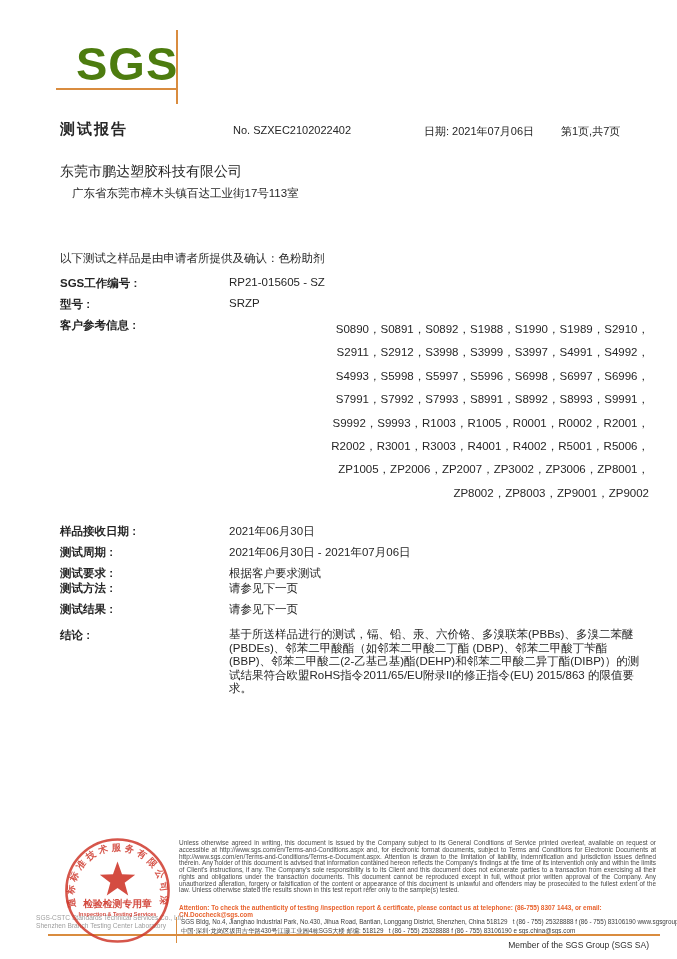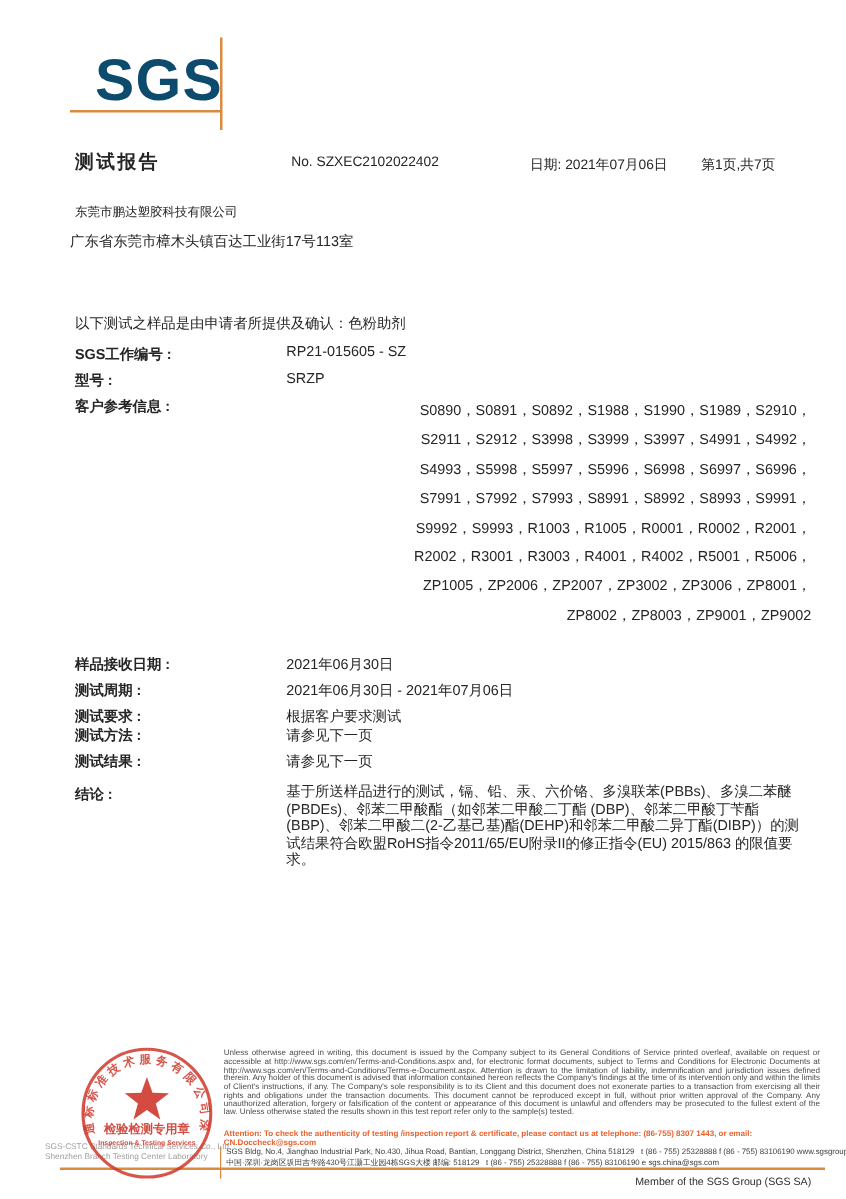--- a/index.html
+++ b/index.html
@@ -9,34 +9,34 @@
     width: 677px; height: 959px;
     background: #ffffff;
     font-family: "Liberation Sans", "DejaVu Sans", sans-serif;
     color: #262626;
     overflow: hidden;
   }
   
   .logo-sgs {
     position: absolute; left: 76px; top: 36px;
     font-size: 47px; font-weight: 700; letter-spacing: 1px;
-    color: #0c4a6e;
+    color: #4d7c0f;
   }
   .logo-hline { position: absolute; left: 56px; top: 88px; width: 121px; height: 2px; background: #d98c3f; }
   .logo-vline { position: absolute; left: 176px; top: 30px; width: 2px; height: 74px; background: #d98c3f; }
 
   .title-row { position: absolute; left: 0; top: 120px; width: 677px; height: 22px; }
   .doc-title { position: absolute; left: 60px; top: 0; font-size: 15px; font-weight: 700; letter-spacing: 2px; }
   .report-no { position: absolute; left: 233px; top: 4px; font-size: 11px; }
   .report-date { position: absolute; left: 424px; top: 4px; font-size: 11px; }
   .report-page { position: absolute; left: 561px; top: 4px; font-size: 11px; }
 
   
-  .client-name { position: absolute; left: 60px; top: 163px; font-size: 10px; }
-  .client-address { position: absolute; left: 56px; top: 186px; font-size: 11.5px; }
+  .client-name { position: absolute; left: 60px; top: 163px; font-size: 14px; }
+  .client-address { position: absolute; left: 72px; top: 186px; font-size: 11.5px; }
   .sample-statement { position: absolute; left: 60px; top: 251px; font-size: 11.5px; }
 
   
   .frow { position: absolute; left: 60px; width: 590px; font-size: 11.5px; }
   .frow .lbl { position: absolute; left: 0; top: 0; width: 168px; font-weight: bold; }
   .frow .val { position: absolute; left: 169px; top: 0; width: 420px; }
   .ref-lines div { line-height: 23.4px; text-align: right; }
   .conclusion-val { line-height: 13.6px; text-align: left; width: 418px; }
 
   

